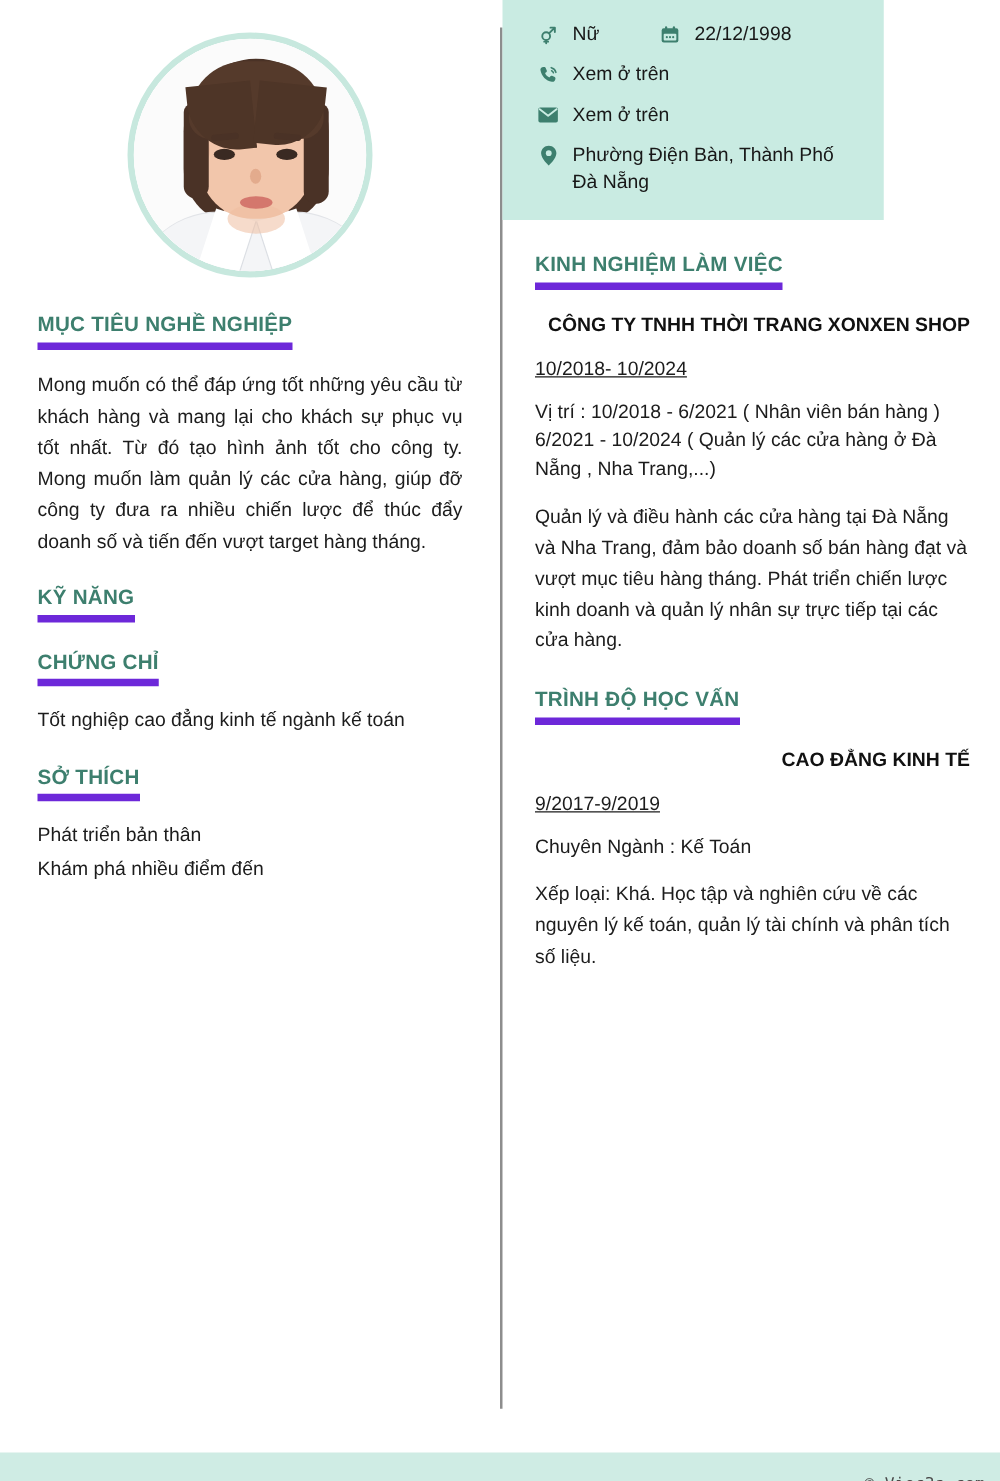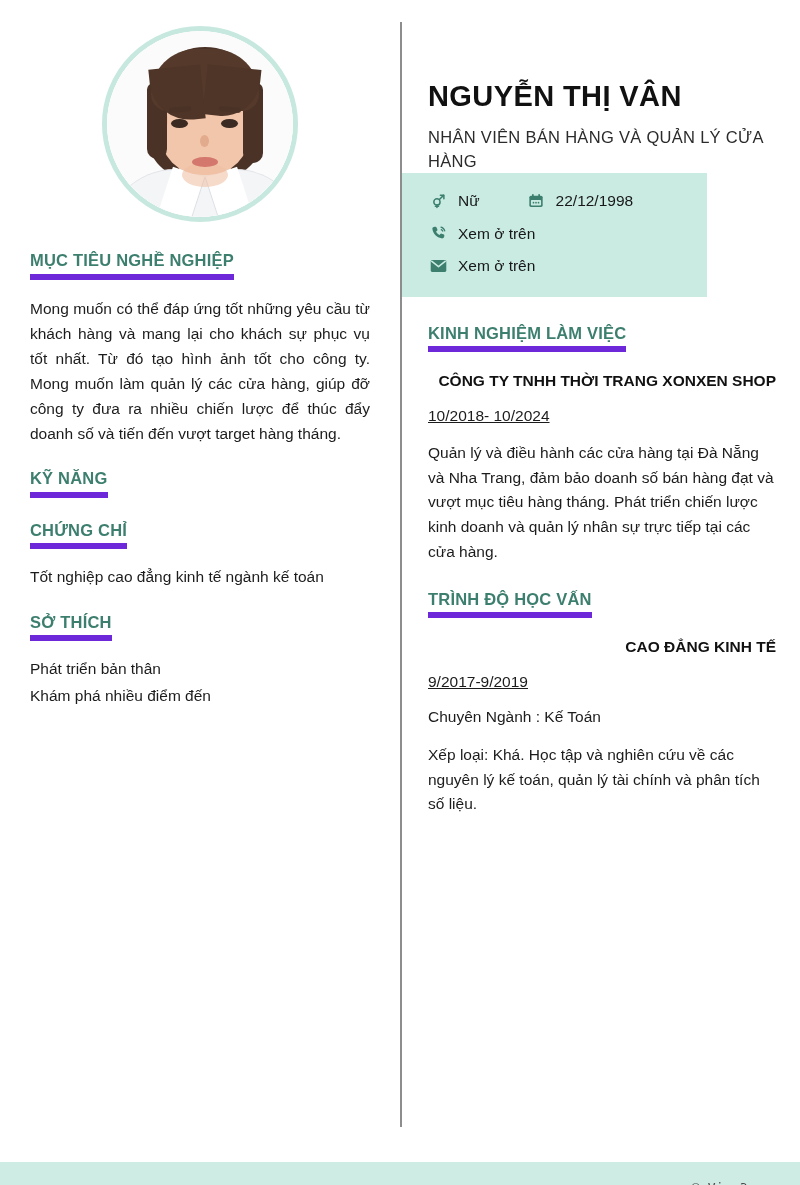--- a/index.html
+++ b/index.html
@@ -352,24 +352,20 @@
       <div class="list list-tight">
         <div class="list-item">Phát triển bản thân</div>
         <div class="list-item">Khám phá nhiều điểm đến</div>
       </div>
     </div>
 
   </div>
 
   <div class="col-right">
 
-    <div class="name-block">
-      <div class="name">NGUYỄN THỊ VÂN</div>
-      <div class="job-title">NHÂN VIÊN BÁN HÀNG VÀ QUẢN LÝ CỬA HÀNG</div>
-    </div>
 
     <div class="contact-panel">
 
       <div class="contact-row">
         <div class="contact-cell">
           <span class="c-icon">
             <svg width="15" height="16" viewBox="0 0 24 24">
               <circle cx="9.5" cy="13.5" r="5" fill="none" stroke="#3d7f6e" stroke-width="2.4"></circle>
               <path d="M9.5 18.5v4M7 20.5h5" stroke="#3d7f6e" stroke-width="2.4" fill="none" stroke-linecap="round"></path>
               <path d="M13.4 9.6L20 3" stroke="#3d7f6e" stroke-width="2.4" stroke-linecap="round"></path>
@@ -412,29 +408,42 @@
           <span class="c-icon">
             <svg width="17" height="14" viewBox="0 0 24 19">
               <rect x="1" y="1" width="22" height="17" rx="2" fill="#3d7f6e"></rect>
               <path d="M1.8 2.4L12 10.4 22.2 2.4" fill="none" stroke="#c9ebe2" stroke-width="2.2" stroke-linejoin="round"></path>
             </svg>
           </span>
           <span class="c-text">Xem ở trên</span>
         </div>
       </div>
 
+      <div class="contact-row">
+        <div class="contact-cell">
+          <span class="c-icon">
+            <svg width="14" height="17" viewBox="0 0 20 25">
+              <path d="M10 .8c-5 0-9 4-9 9 0 6.4 9 14.4 9 14.4s9-8 9-14.4c0-5-4-9-9-9z" fill="#3d7f6e"></path>
+              <circle cx="10" cy="9.6" r="3.4" fill="#c9ebe2"></circle>
+            </svg>
+          </span>
+          <span class="c-text">Phường Điện Bàn, Thành Phố Đà Nẵng</span>
+        </div>
+      </div>
 
     </div>
 
     <div class="right-sec exp">
       <div class="sec-head-wrap">
         <span class="sec-head">KINH NGHIỆM LÀM VIỆC</span>
       </div>
       <div class="entry-title">CÔNG TY TNHH THỜI TRANG XONXEN SHOP</div>
       <div class="entry-date">10/2018- 10/2024</div>
+      <div class="entry-meta" style="white-space: pre-line;">Vị trí :  10/2018 - 6/2021 ( Nhân viên bán hàng )
+6/2021 - 10/2024 ( Quản lý các cửa hàng ở Đà Nẵng , Nha Trang,...)</div>
       <div class="entry-desc">Quản lý và điều hành các cửa hàng tại Đà Nẵng và Nha Trang, đảm bảo doanh số bán hàng đạt và vượt mục tiêu hàng tháng. Phát triển chiến lược kinh doanh và quản lý nhân sự trực tiếp tại các cửa hàng.</div>
     </div>
 
     <div class="right-sec edu">
       <div class="sec-head-wrap">
         <span class="sec-head">TRÌNH ĐỘ HỌC VẤN</span>
       </div>
       <div class="entry-title">CAO ĐẲNG KINH TẾ</div>
       <div class="entry-date">9/2017-9/2019</div>
       <div class="entry-meta">Chuyên Ngành : Kế Toán</div>

